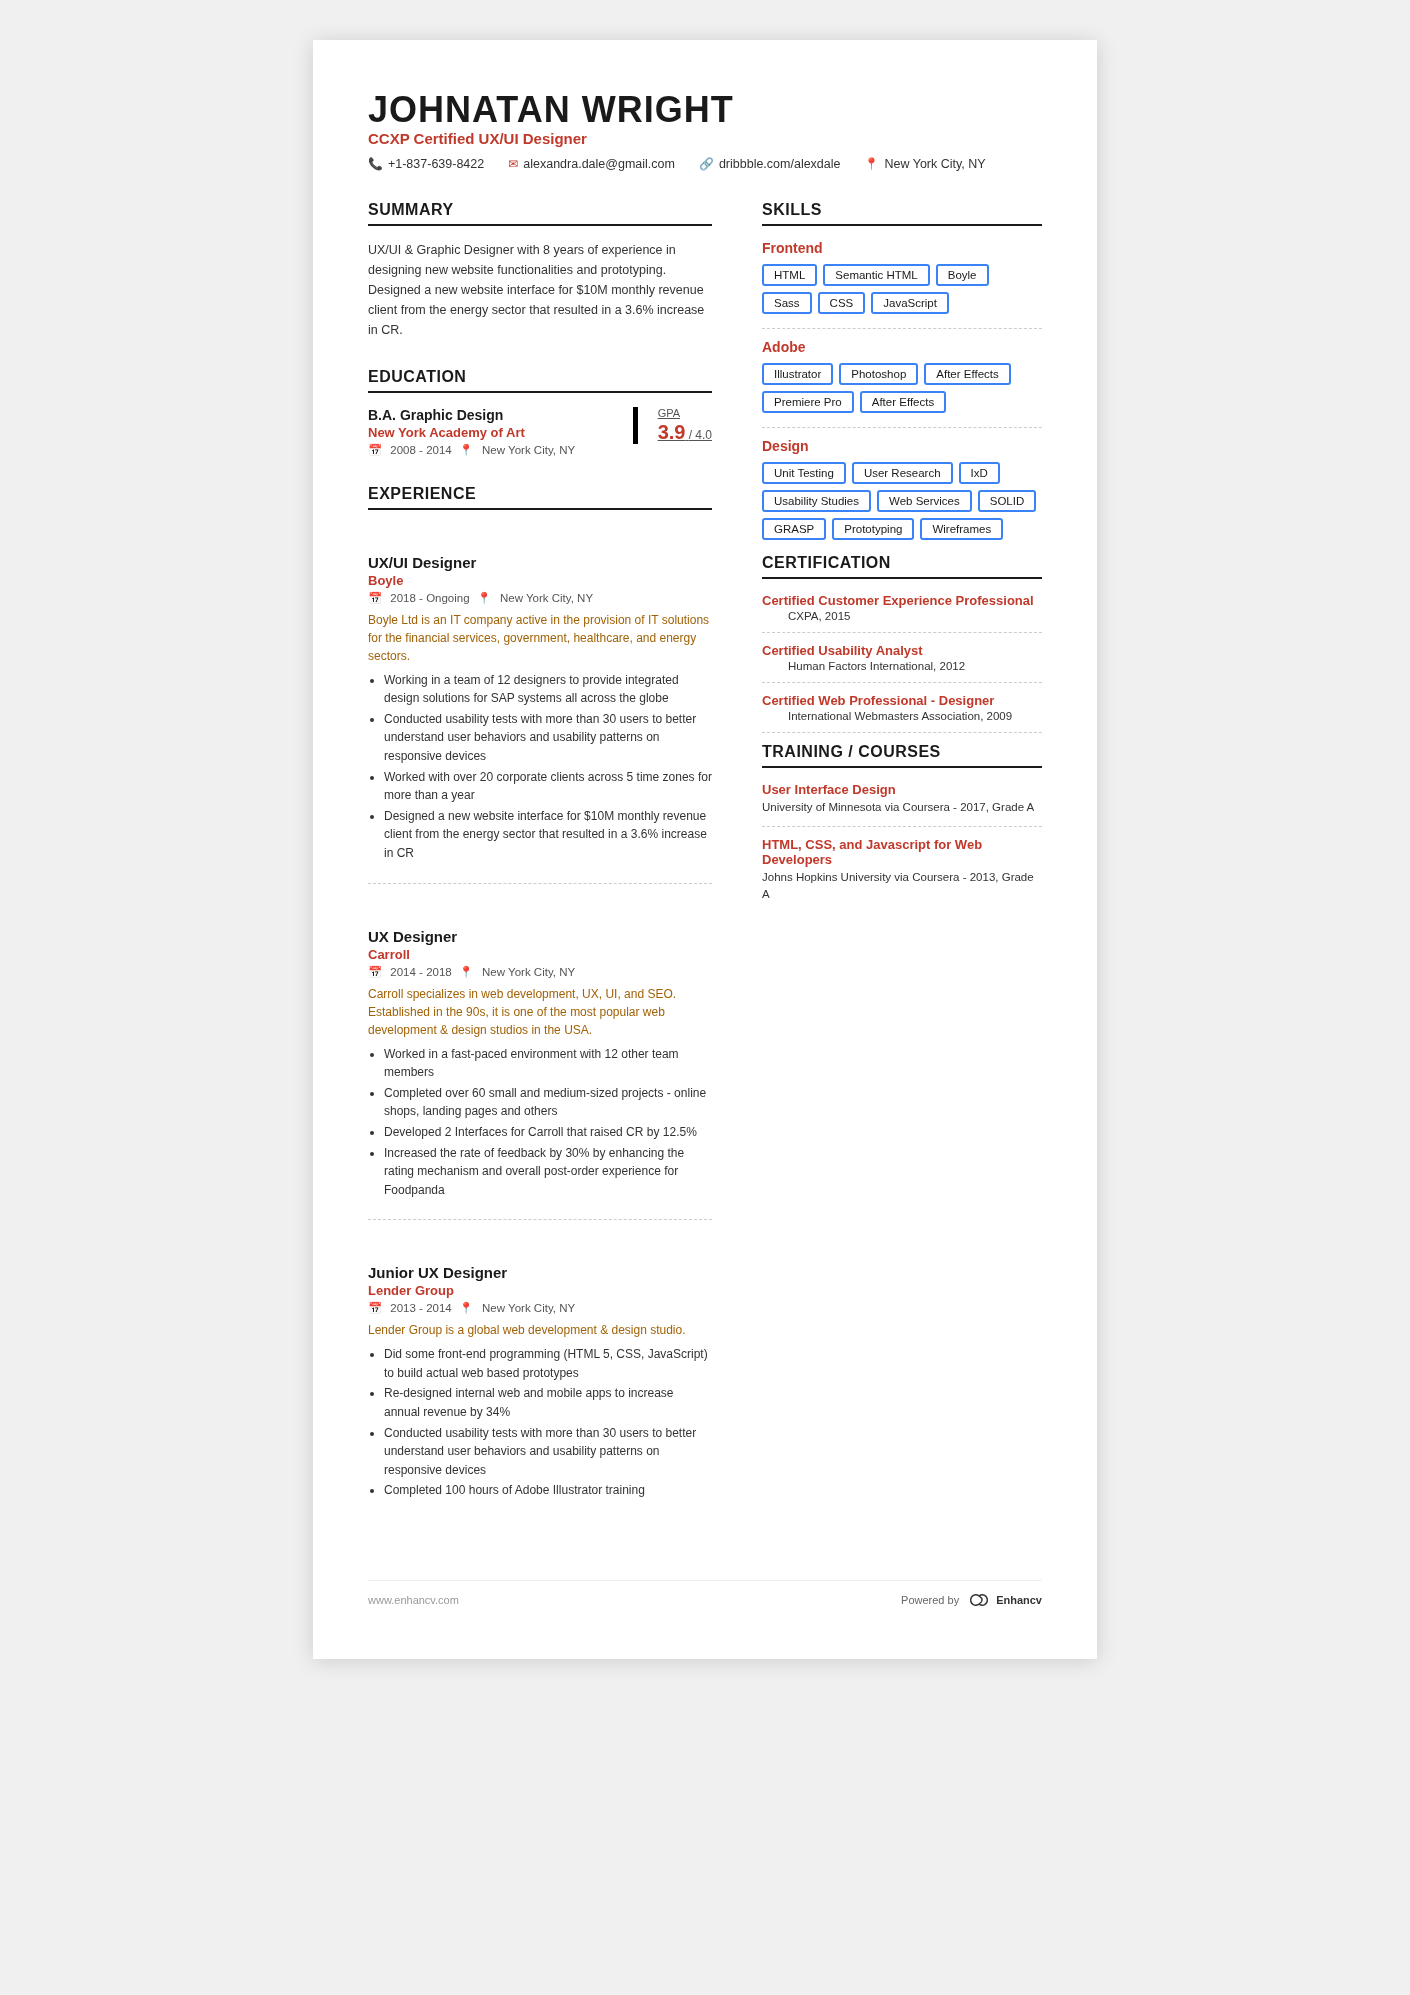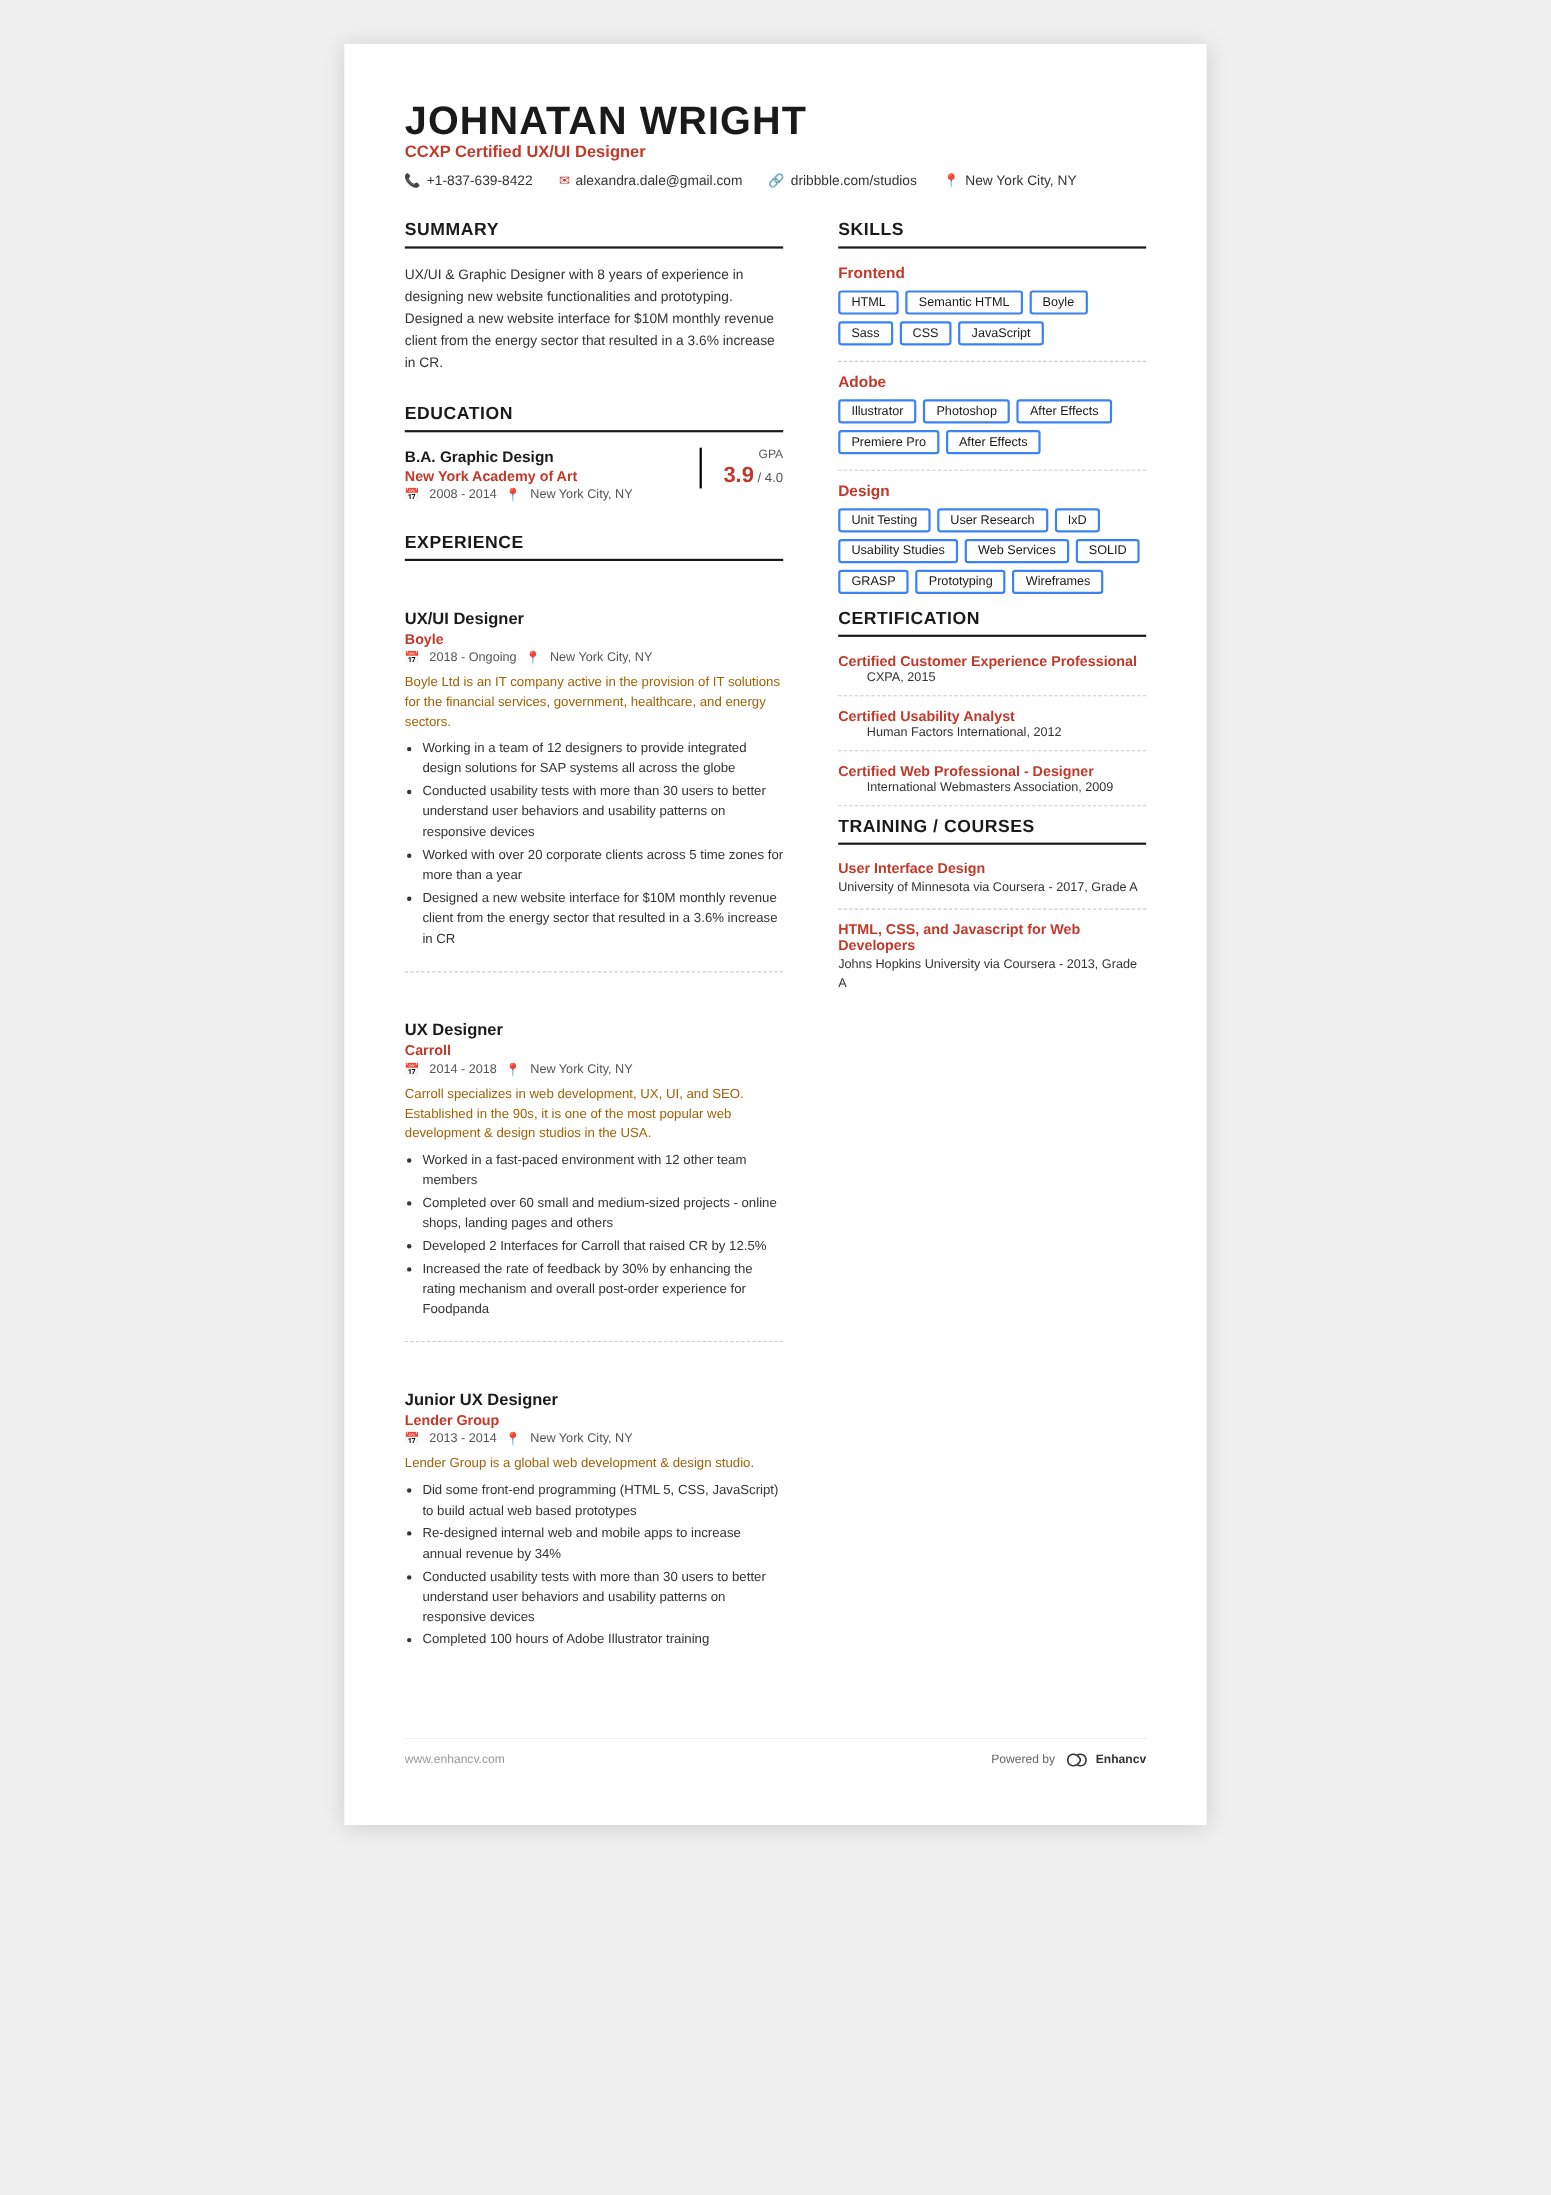--- a/index.html
+++ b/index.html
@@ -81,21 +81,21 @@
       color: #333;
       line-height: 1.6;
     }
 
     
     .edu-block { display: flex; align-items: flex-start; justify-content: space-between; }
     .edu-info { flex: 1; }
     .edu-degree { font-size: 14px; font-weight: 600; color: #1a1a1a; margin-bottom: 2px; }
     .edu-school { font-size: 13px; font-weight: 700; color: #c0392b; margin-bottom: 3px; }
     .edu-meta { font-size: 11.5px; color: #555; display: flex; align-items: center; gap: 8px; }
-    .edu-gpa { text-align: right; font-size: 11.5px; color: #555; border-left: 2px solid #000000; padding-left: 20px; min-width: 70px; }
+    .edu-gpa { text-align: left; font-size: 11.5px; color: #555; border-left: 5px solid #000000; padding-left: 20px; min-width: 70px; text-decoration: underline; }
     .edu-gpa-val { font-size: 20px; font-weight: 700; color: #c0392b; }
 
     
     .exp-block { margin-bottom: 20px; border-bottom: 1px dashed #ccc; padding-bottom: 18px; }
     .exp-block:last-child { border-bottom: none; }
     .exp-title { font-size: 15px; font-weight: 600; color: #1a1a1a; margin-bottom: 2px; margin-top: 44px; }
     .exp-company { font-size: 13px; font-weight: 700; color: #c0392b; margin-bottom: 3px; }
     .exp-meta { font-size: 11.5px; color: #555; display: flex; align-items: center; gap: 8px; margin-bottom: 6px; }
     .exp-desc { font-size: 12px; color: #a16207; line-height: 1.5; margin-bottom: 6px; }
     .exp-bullets { padding-left: 16px; }
@@ -173,21 +173,21 @@
       <div class="contact-item">
         <span class="contact-icon">📞</span>
         <span>+1-837-639-8422</span>
       </div>
       <div class="contact-item">
         <span class="contact-icon">✉</span>
         <span>alexandra.dale@gmail.com</span>
       </div>
       <div class="contact-item">
         <span class="contact-icon">🔗</span>
-        <span>dribbble.com/studios</span>
+        <span>dribbble.com/alexdale</span>
       </div>
       <div class="contact-item">
         <span class="contact-icon">📍</span>
         <span>New York City, NY</span>
       </div>
     </div>
   </div>
 
   <div class="layout">
 

